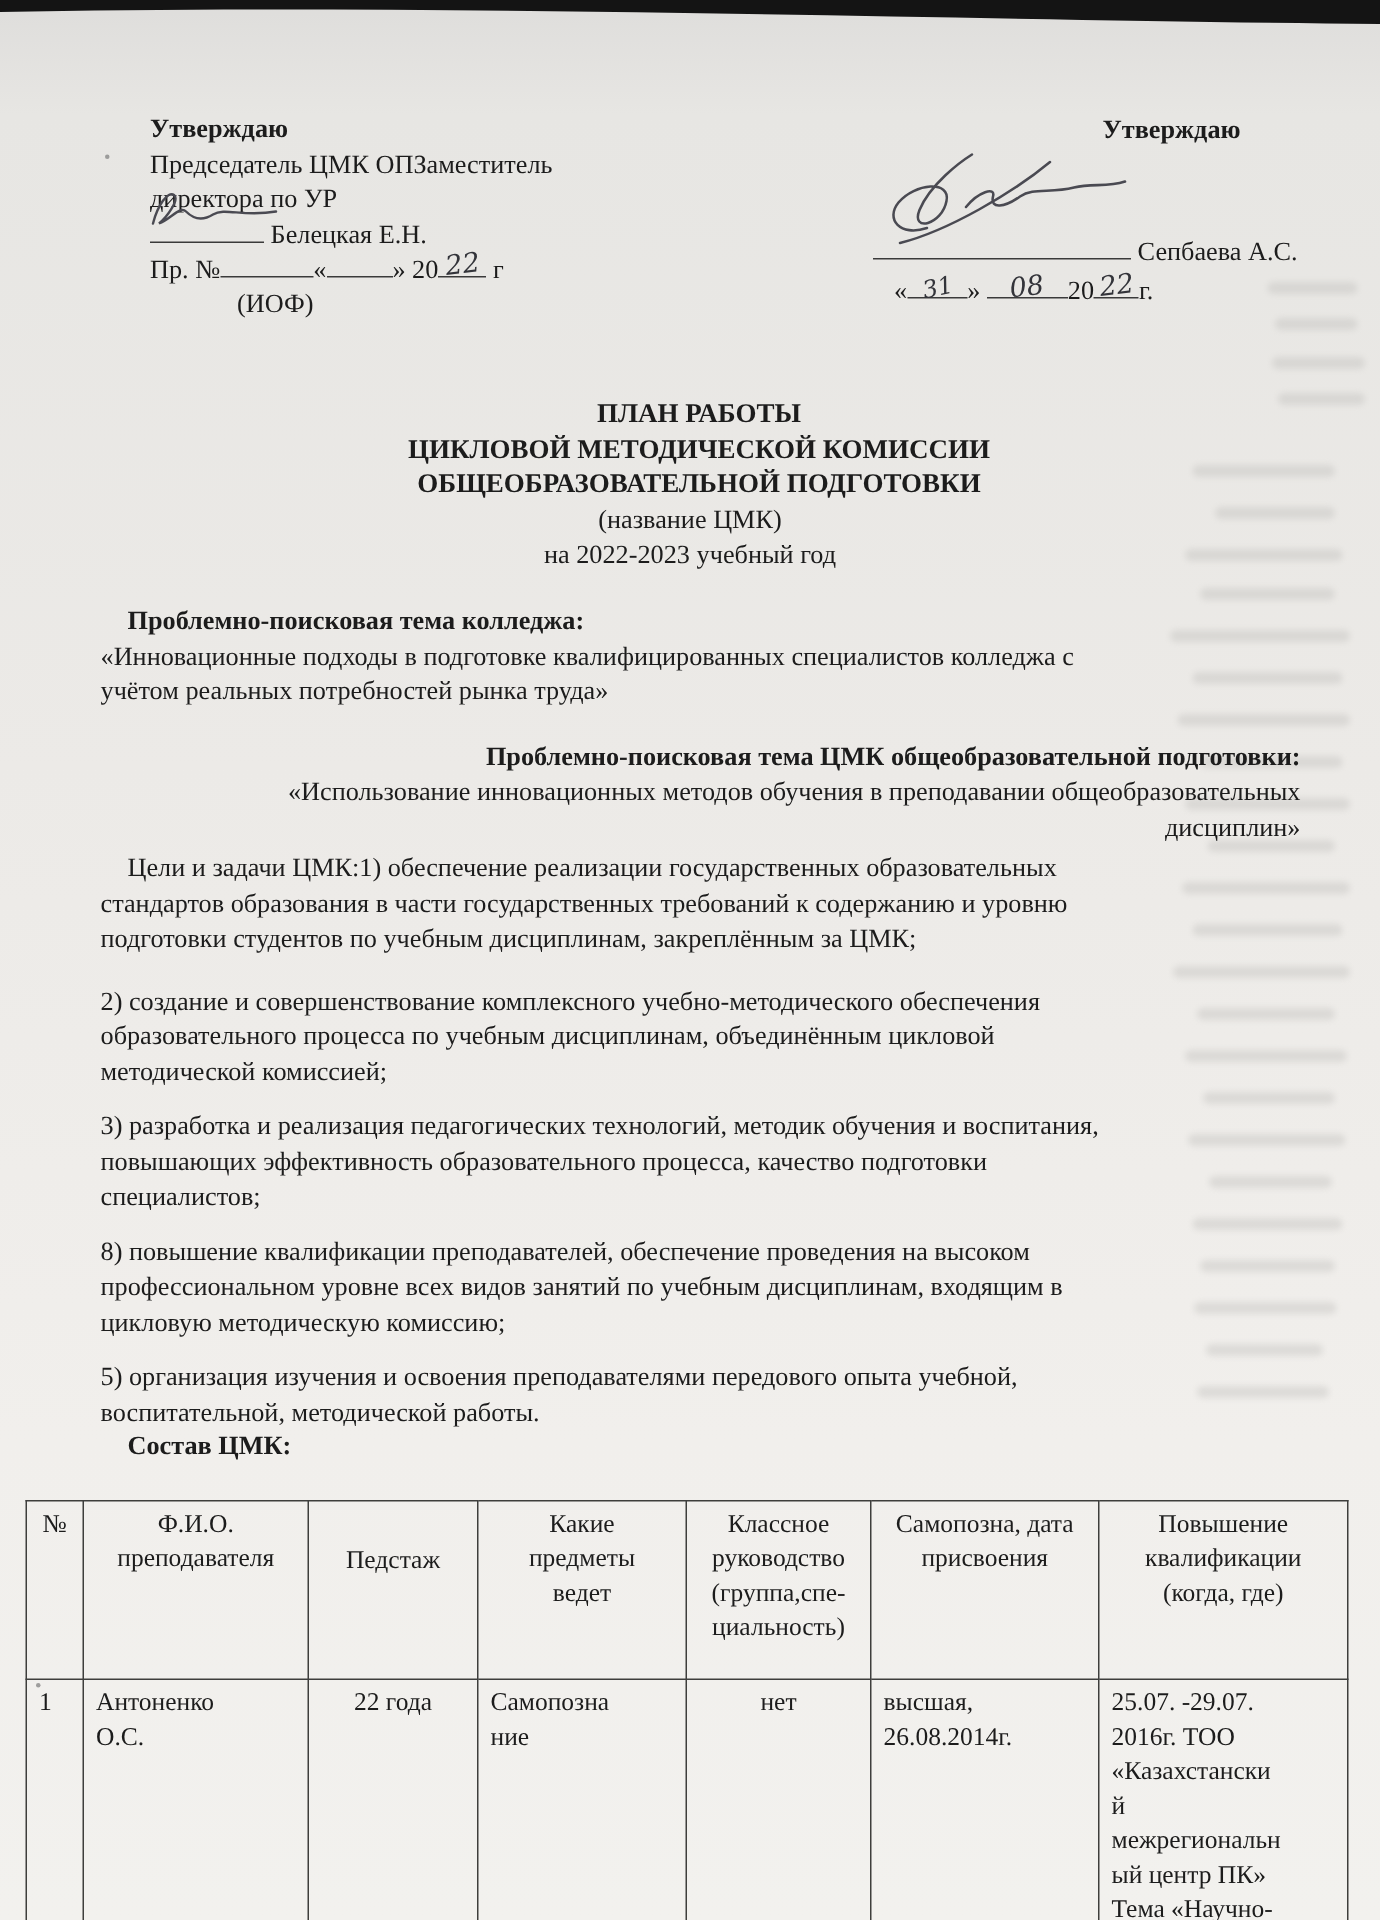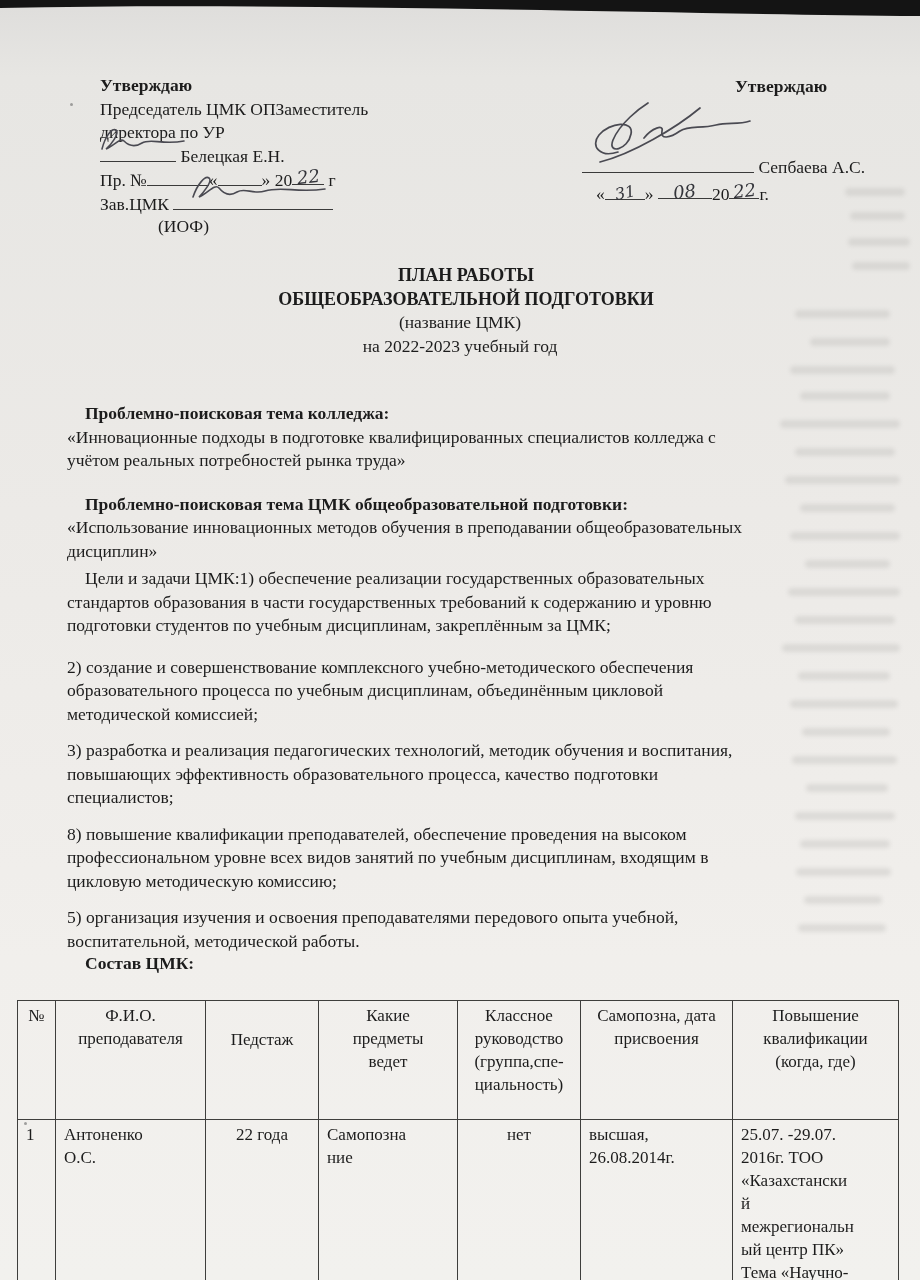--- a/index.html
+++ b/index.html
@@ -35,21 +35,21 @@
   .titleblk .t-bold{font-weight:bold;font-size:18px;padding-left:12px;}
 
   
   .bodyblk{left:67px;top:402px;width:800px;font-size:17.5px;line-height:23.5px;}
   .para{margin:0 0 13px 0;}
   .para .ptext{white-space:pre-line;}
   .p-blockhead .phead{display:block;font-weight:bold;text-indent:18px;}
   .p-inlinehead{text-indent:18px;}
   .p-inlinehead .phead{font-weight:normal;}
   .mb20{margin-bottom:20px;}
-  .mb4{margin-bottom:4px;}
+  .mb4{margin-bottom:4px;text-align:right;}
   .mb18{margin-bottom:18px;}
   .staff-heading{position:absolute;left:85px;top:953px;font-size:17.5px;font-weight:bold;z-index:2;}
 
   
   .tablewrap{left:17px;top:1000px;z-index:2;}
   table.staff{border-collapse:collapse;table-layout:fixed;width:881px;background:transparent;}
   table.staff td{border:1.6px solid #3e3e3c;vertical-align:top;font-size:17px;line-height:23px;
     padding:3px 8px;white-space:pre-line;overflow:hidden;}
   tr.hdr td{text-align:center;height:88px;}
   tr.hdr td.pedstag{padding-top:27px;}
@@ -108,28 +108,20 @@
           <path d="M6,26 C9,14 16,4 20,7 C24,10 15,22 10,26 C18,23 24,14 28,18 C32,22 38,25 46,20 C54,15 66,22 88,18" fill="none" stroke="#4a4a52" stroke-width="1.6" stroke-linecap="round"></path>
         </svg>
       </span>
       <span>Белецкая Е.Н.</span>
     </div>
     <div>
       <span>Пр. №</span><span class="uline" style="width:62px;height:14px;"></span><span>«</span><span class="uline" style="width:44px;height:14px;"></span><span>»</span>
       <span>20</span><span class="uline" style="width:32px;height:16px;text-align:center;"><span class="hand" style="top:-3px;">22</span></span>
       <span>г</span>
     </div>
-    <div>
-      <span>Зав.ЦМК</span>
-      <span class="uline" style="width:160px;height:16px;">
-        <svg width="150" height="34" style="left:6px;top:-22px;">
-          <path d="M14,26 C18,14 26,4 30,7 C34,10 24,22 20,26 C28,23 36,12 40,17 C44,22 50,26 58,21 C66,16 74,24 86,20 C102,15 118,22 146,18" fill="none" stroke="#4a4a52" stroke-width="1.6" stroke-linecap="round"></path>
-        </svg>
-      </span>
-    </div>
     <div class="iof">(ИОФ)</div>
   </div>
 
   <div class="layer approve">
     <div class="bold">Утверждаю</div>
     <div class="sigrow">
       <span class="uline" style="width:172px;height:16px;">
         <svg width="170" height="70" style="left:6px;top:-58px;">
           <g fill="none" stroke="#4a4a52" stroke-width="1.7" stroke-linecap="round">
             <path d="M30,54 C12,60 2,48 11,37 C22,24 46,22 43,36 C40,52 19,57 25,42 C32,25 52,10 60,5"></path>
@@ -141,20 +133,21 @@
       <span>Сепбаева А.С.</span>
     </div>
     <div class="daterow">
       <span>«</span><span class="uline" style="width:40px;height:16px;text-align:center;"><span class="hand" style="top:-2px;font-size:16px;transform:rotate(-12deg);">31</span></span><span>»</span>
       <span class="uline" style="width:54px;height:16px;text-align:center;"><span class="hand" style="top:-2px;">08</span></span><span>20</span><span class="uline" style="width:30px;height:16px;text-align:center;"><span class="hand" style="top:-3px;">22</span></span><span>г.</span>
     </div>
   </div>
 
   <div class="layer titleblk">
     <div class="t-bold">ПЛАН РАБОТЫ</div>
+    <div class="t-bold">ЦИКЛОВОЙ МЕТОДИЧЕСКОЙ КОМИССИИ</div>
     <div class="t-bold">ОБЩЕОБРАЗОВАТЕЛЬНОЙ ПОДГОТОВКИ</div>
     <div>(название ЦМК)</div>
     <div>на 2022-2023 учебный год</div>
   </div>
 
   <div class="layer bodyblk">
     <p class="para p-blockhead mb20">
       <b class="phead">Проблемно-поисковая тема колледжа:</b><span class="ptext">«Инновационные подходы в подготовке квалифицированных специалистов колледжа с
 учётом реальных потребностей рынка труда»</span>
     </p>

